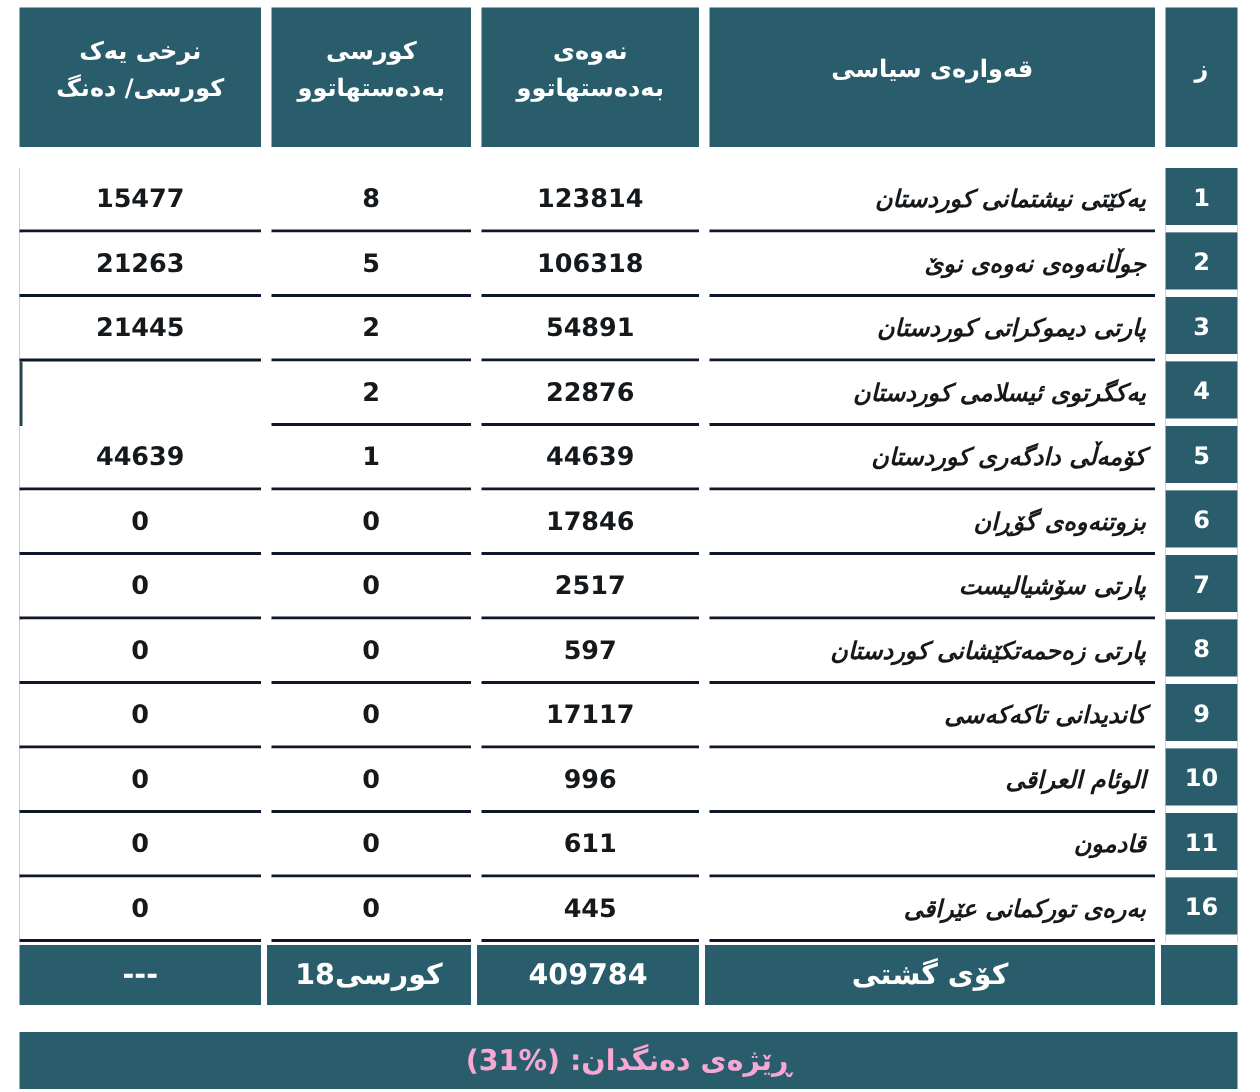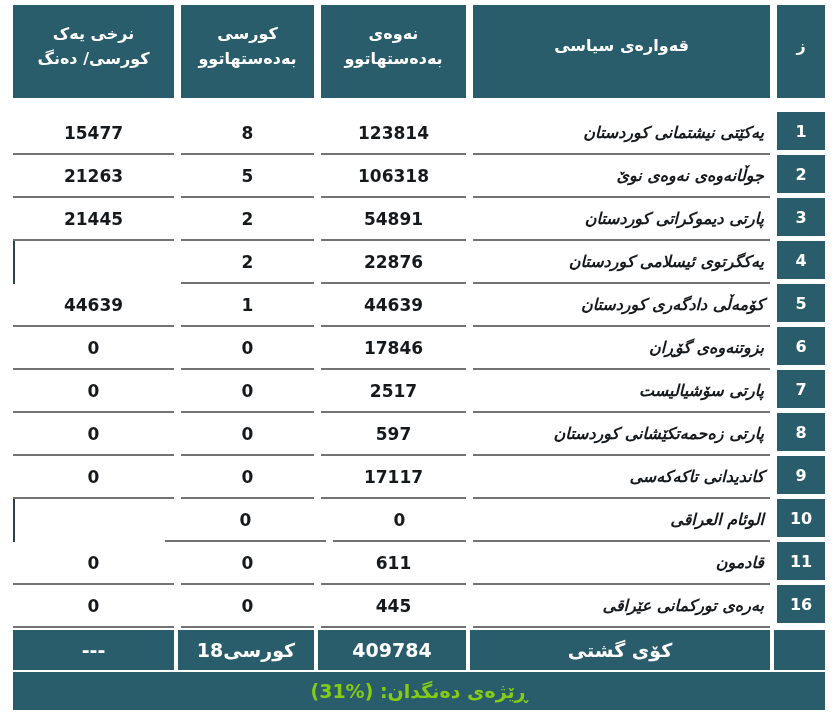--- a/index.html
+++ b/index.html
@@ -40,21 +40,21 @@
     margin-top:14px;
     border-left:2px solid #29434e;
   }
   .row{
     display:flex;flex-direction:row;column-gap:7px;
     direction:rtl;height:43px;
   }
   .cell{
     display:flex;align-items:center;justify-content:center;
     box-sizing:border-box;
-    border-bottom:2px solid #737373;
+    border-bottom:2px solid #0f172a;
     color:#15191c;font-weight:bold;font-size:17px;
     background:#ffffff;
   }
   .numcell{
     background:#2a5d6b;color:#ffffff;
     border-bottom:5px solid #ffffff;
     font-size:16px;
   }
   .partycell{
     justify-content:flex-start;
@@ -77,23 +77,23 @@
   }
   .total-cell.c-num{flex:0 0 51px;width:51px;}
   .total-cell.c-party{flex:0 0 300px;width:300px;}
   .total-cell.c-votes{flex:0 0 148px;width:148px;}
   .total-cell.c-seats{flex:0 0 136px;width:136px;}
   .total-cell.c-price{flex:0 0 161px;width:161px;}
   .ltr{direction:ltr;}
 
   
   .footer-bar{
-    margin-top:2px;height:38px;background:#2a5d6b;
-    display:flex;align-items:center;justify-content:center;
-    color:#84cc16;font-weight:bold;font-size:19px;
+    margin-top:18px;height:38px;background:#2a5d6b;
+    display:flex;align-items:center;justify-content:center;
+    color:#f9a8d4;font-weight:bold;font-size:19px;
   }
 </style>
 </head>
 <body>
 
 <div class="page">
   <div class="tbl">
 
     <div class="hdr-row">
       <div class="hdr-cell c-num">ز</div>
@@ -165,20 +165,21 @@
         <div class="row">
           <div class="cell numcell c-num">9</div>
           <div class="cell partycell c-party">کاندیدانی تاکەکەسی</div>
           <div class="cell c-votes">17117</div>
           <div class="cell c-seats">0</div>
           <div class="cell c-price">0</div>
         </div>
         <div class="row">
           <div class="cell numcell c-num">10</div>
           <div class="cell partycell c-party">الوئام العراقی</div>
+          <div class="cell c-votes">996</div>
           <div class="cell c-seats">0</div>
           <div class="cell c-price">0</div>
         </div>
         <div class="row">
           <div class="cell numcell c-num">11</div>
           <div class="cell partycell c-party">قادمون</div>
           <div class="cell c-votes">611</div>
           <div class="cell c-seats">0</div>
           <div class="cell c-price">0</div>
         </div>

